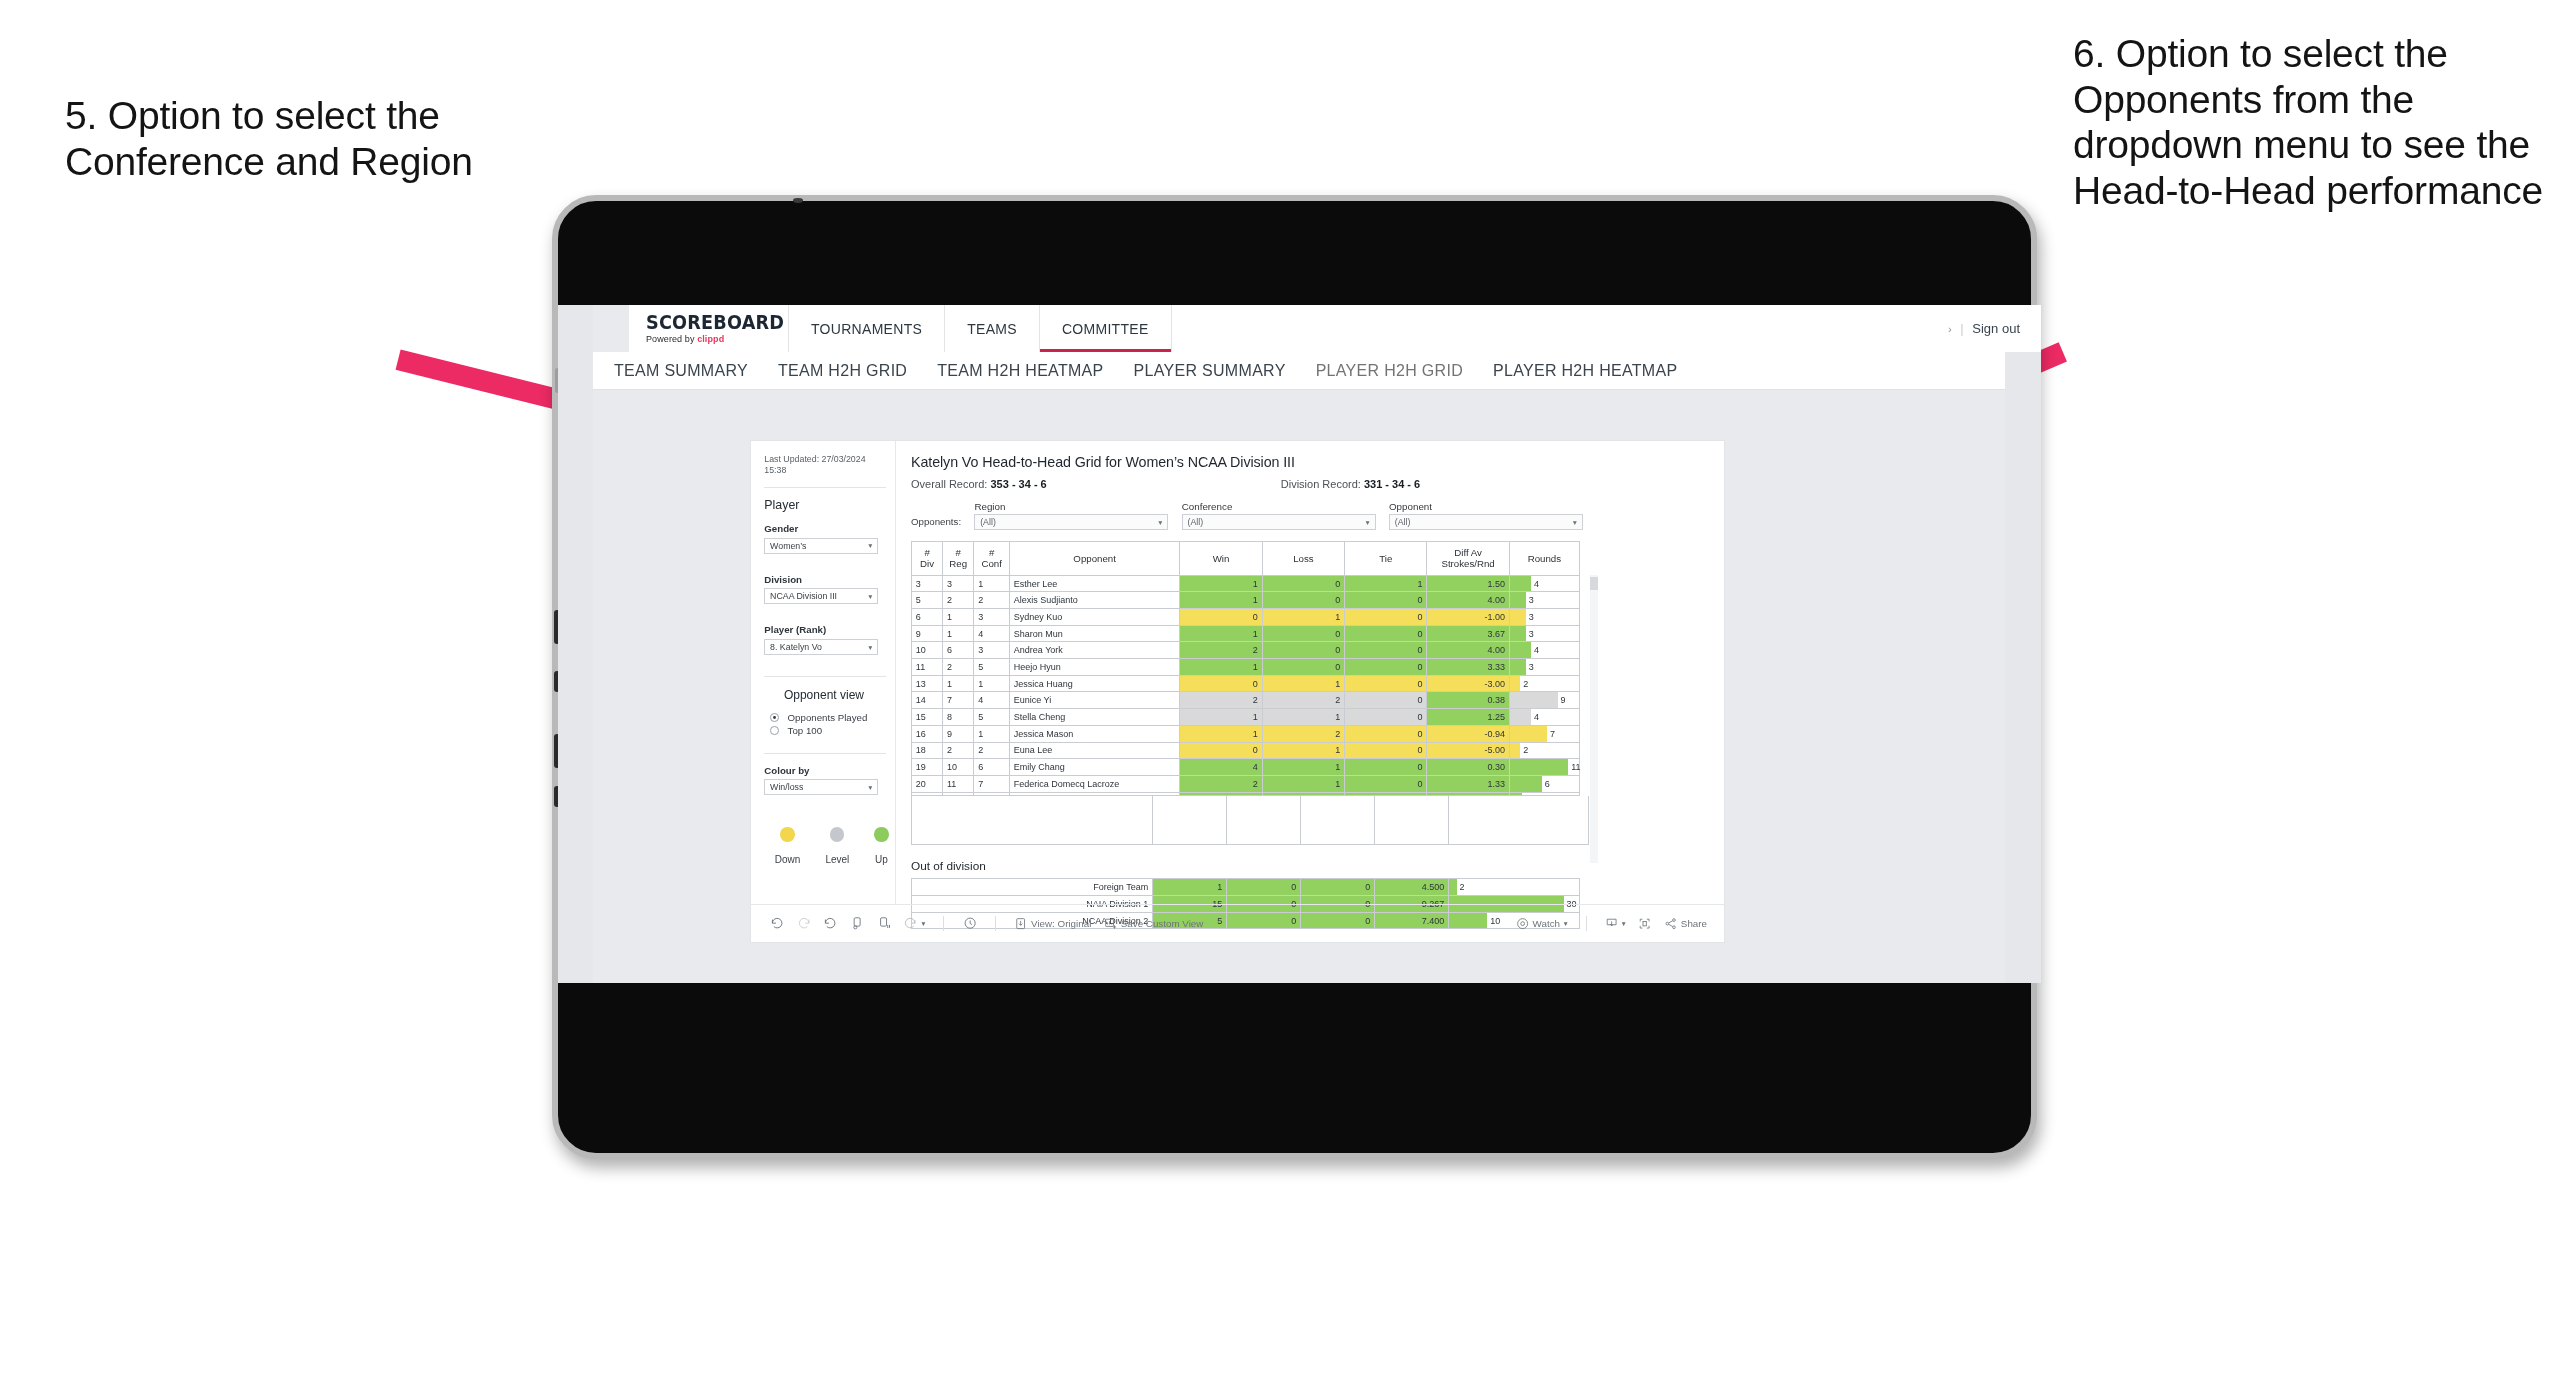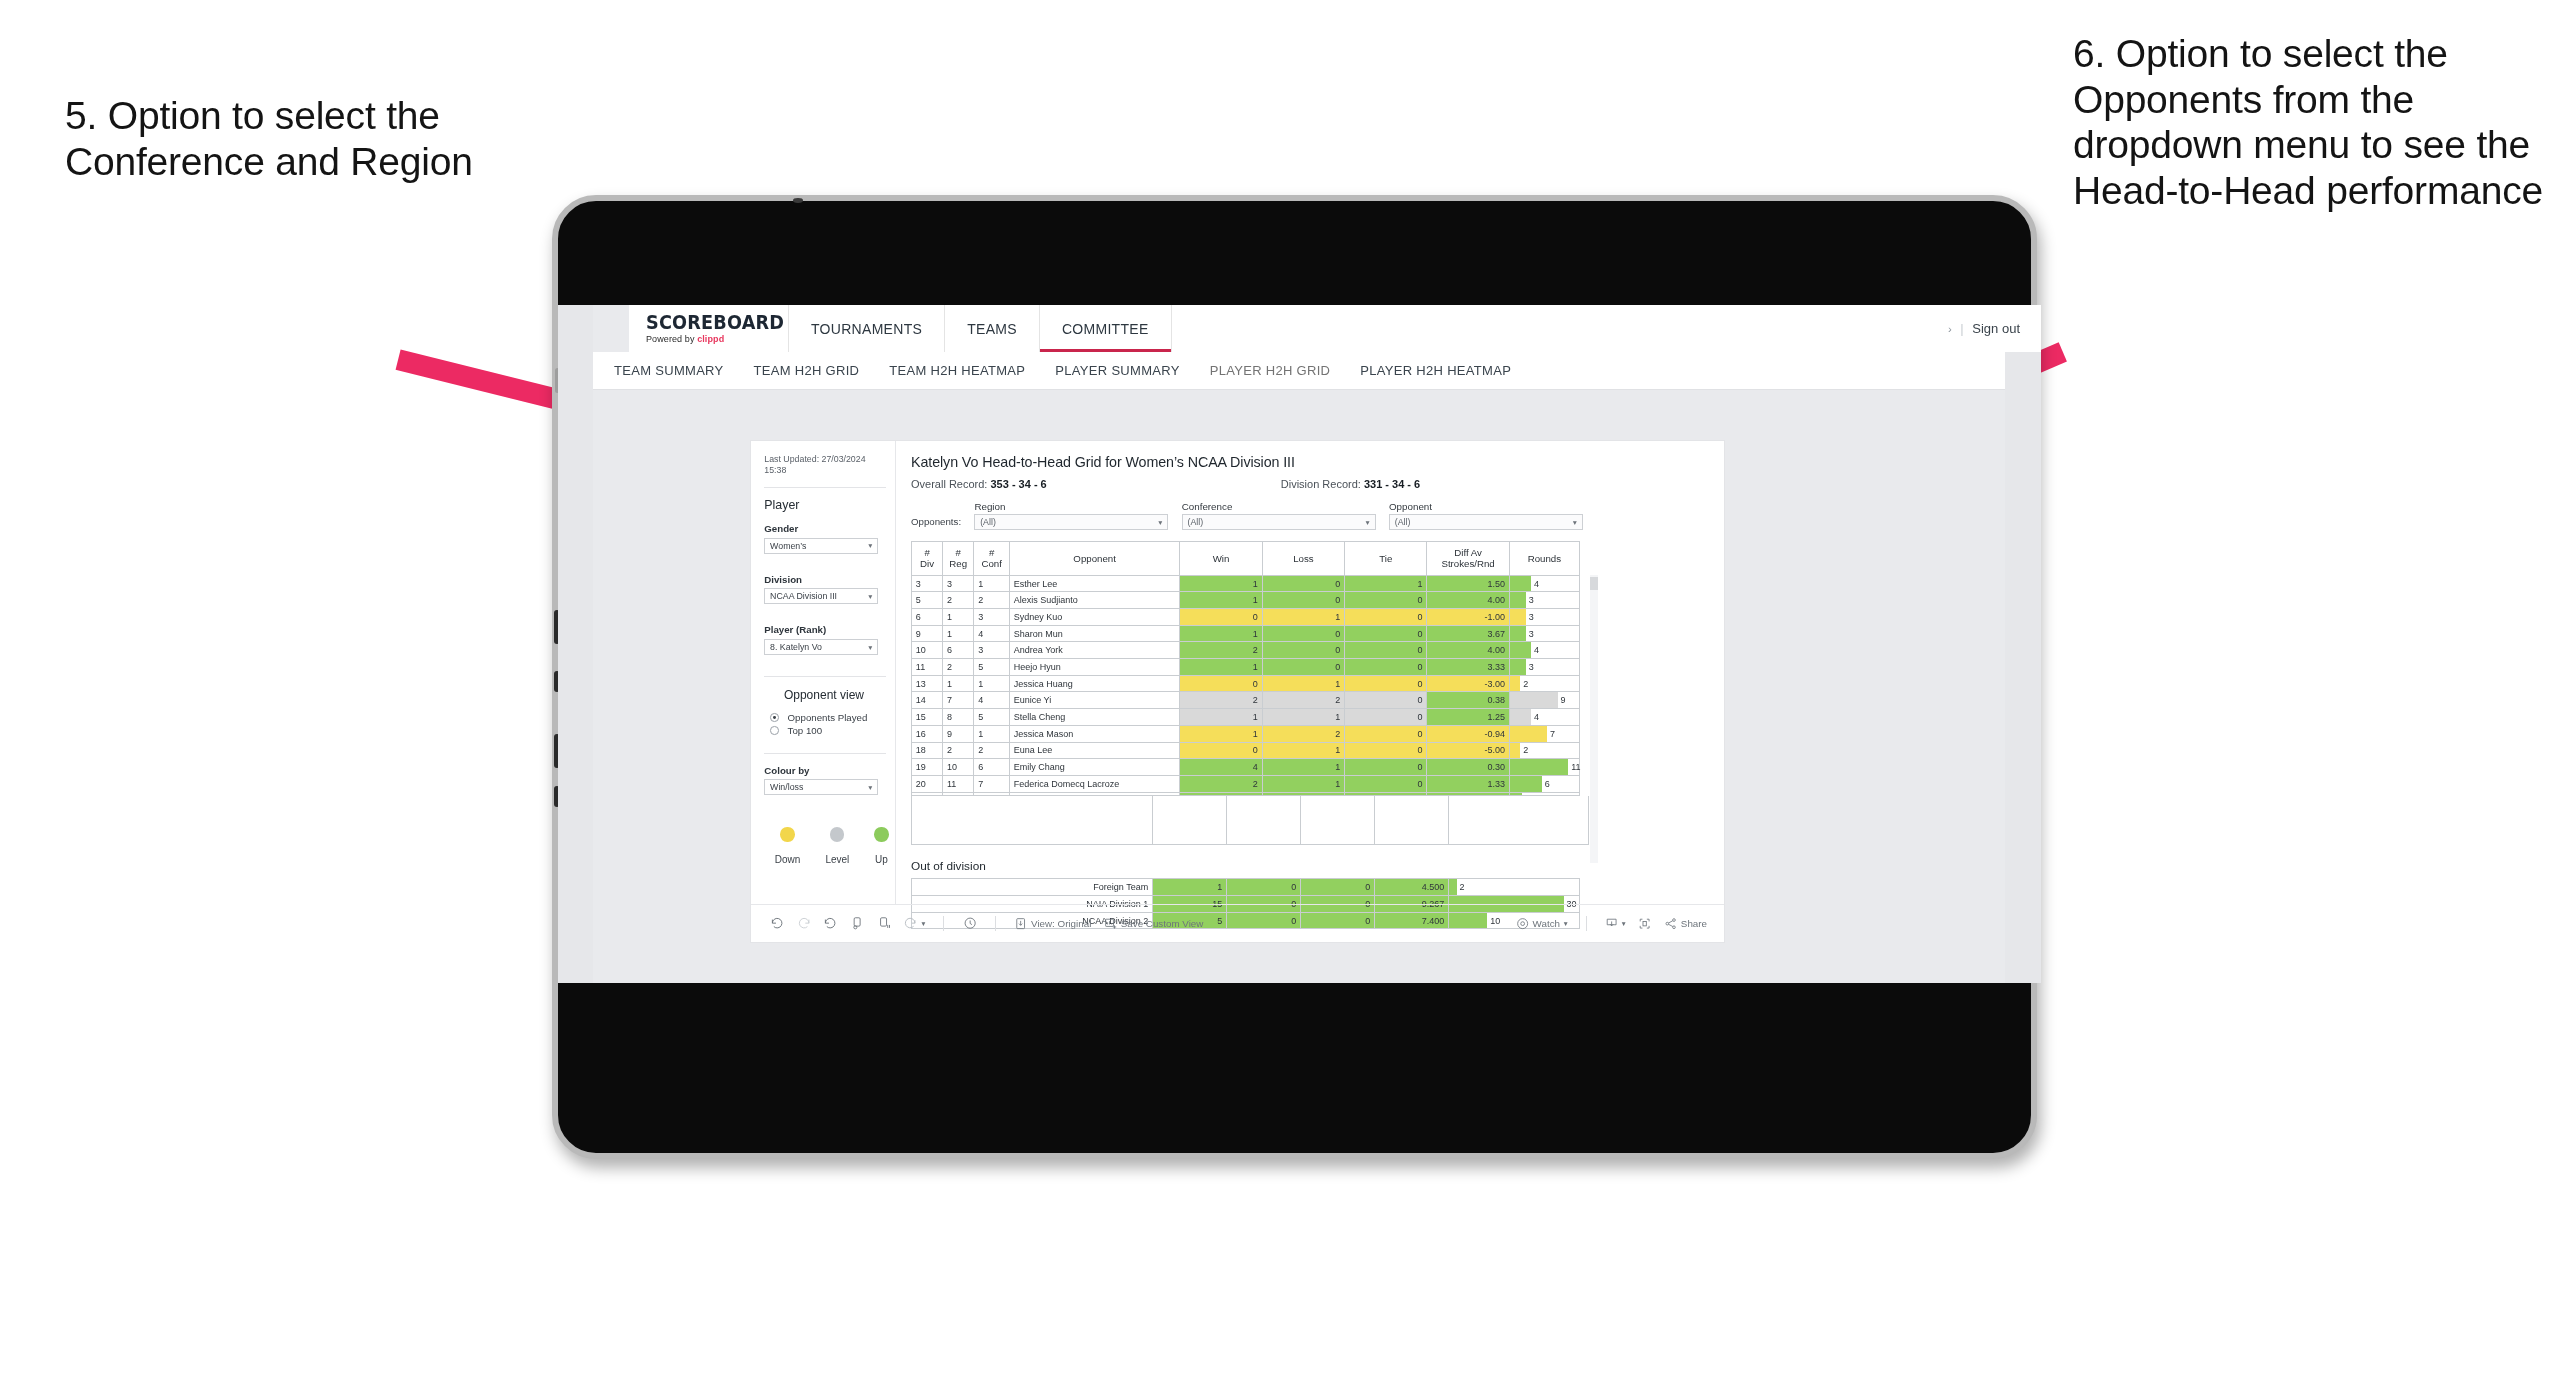--- a/index.html
+++ b/index.html
@@ -83,21 +83,21 @@
   }
   #signout-chev { color:#8b949c; font-size:11.4px; }
   #signout-div { color:#c9ced3; }
 
   
   #subnav {
     position:absolute; left:0; top:47px; width:1412px; height:38px;
     background:#fff; border-bottom:1px solid #e0e1e4;
     display:flex; align-items:center; padding-left:21px; gap:30px;
   }
-  .subtab { font-size:13px; color:#3a444d; letter-spacing:0.3px; cursor:pointer; white-space:nowrap; }
+  .subtab { font-size:16px; color:#3a444d; letter-spacing:0.3px; cursor:pointer; white-space:nowrap; }
   .subtab.active { color:#737373; }
 
   
   #card {
     position:absolute; left:158px; top:136px; width:973px; height:501px;
     background:#fff; box-shadow:0 0 0 1px #e3e4e7;
   }
   #card-body { display:flex; height:463px; }
   #side {
     width:145px; border-right:1px solid #e6e7ea; padding:13.3px 0 0 13.3px;

